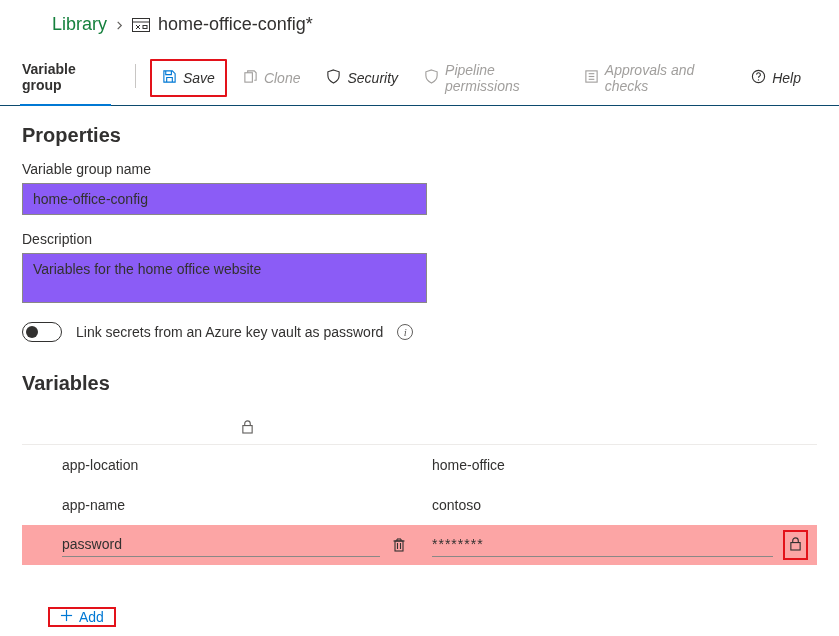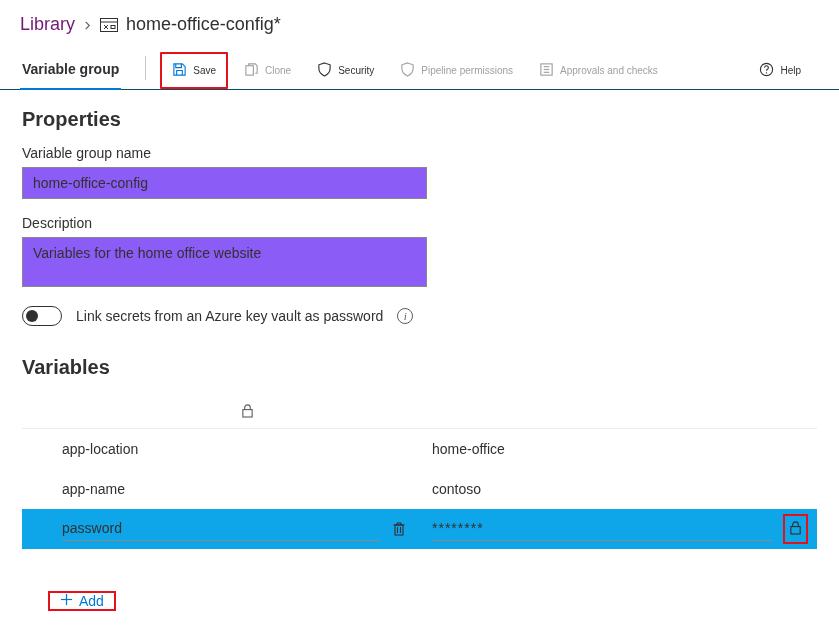--- a/index.html
+++ b/index.html
@@ -14,21 +14,21 @@
 
     
     .breadcrumb {
       display: flex;
       align-items: center;
       gap: 8px;
       padding: 14px 20px 10px 20px;
       font-size: 18px;
       color: #323130;
     }
-    .breadcrumb .crumb-link { color: #701a75; cursor: pointer; }
+    .breadcrumb .crumb-link { color: #15803d; cursor: pointer; margin-left: 32px; }
     .breadcrumb .chevron { color: #605e5c; font-size: 14px; }
     .breadcrumb .vg-icon {
       display: inline-flex;
       width: 18px; height: 14px;
     }
     .breadcrumb-title { color: #323130; }
 
     
     .toolbar {
       display: flex;
@@ -59,22 +59,23 @@
       background: #c8c6c4;
       margin: 0 14px 4px 0;
     }
     .toolbar-btn {
       display: inline-flex;
       align-items: center;
       gap: 6px;
       padding: 6px 8px;
       margin-right: 10px;
       cursor: pointer;
-      font-size: 10px;
-      color: #323130;
+      font-size: 14px;
+      color: #323130;
+      font-style: italic;
     }
     .toolbar-btn.disabled { color: #a19f9d; cursor: default; }
     .toolbar-btn.disabled svg path,
     .toolbar-btn.disabled svg rect,
     .toolbar-btn.disabled svg circle,
     .toolbar-btn.disabled svg polyline { stroke: #a19f9d; }
     .toolbar-btn svg { flex-shrink: 0; }
     .toolbar-spacer { flex: 1; }
     .highlight-red {
       border: 2.5px solid #e3121a;
@@ -156,21 +157,21 @@
       font-size: 14px;
     }
     .thead .sort { display: inline-flex; align-items: center; gap: 6px; }
     .trow {
       height: 40px;
       border-bottom: 1px solid transparent;
     }
     .trow .name-cell,
     .trow .value-cell { font-size: 14px; color: #323130; }
     .trow.selected {
-      background: #0ea5e9;
+      background: #fca5a5;
       position: relative;
     }
     .trow.selected .underline { border-bottom: 1px solid #8a8886; }
     .name-cell-inner {
       display: flex;
       align-items: center;
       justify-content: space-between;
       padding-right: 26px;
     }
     .name-text, .value-text {

